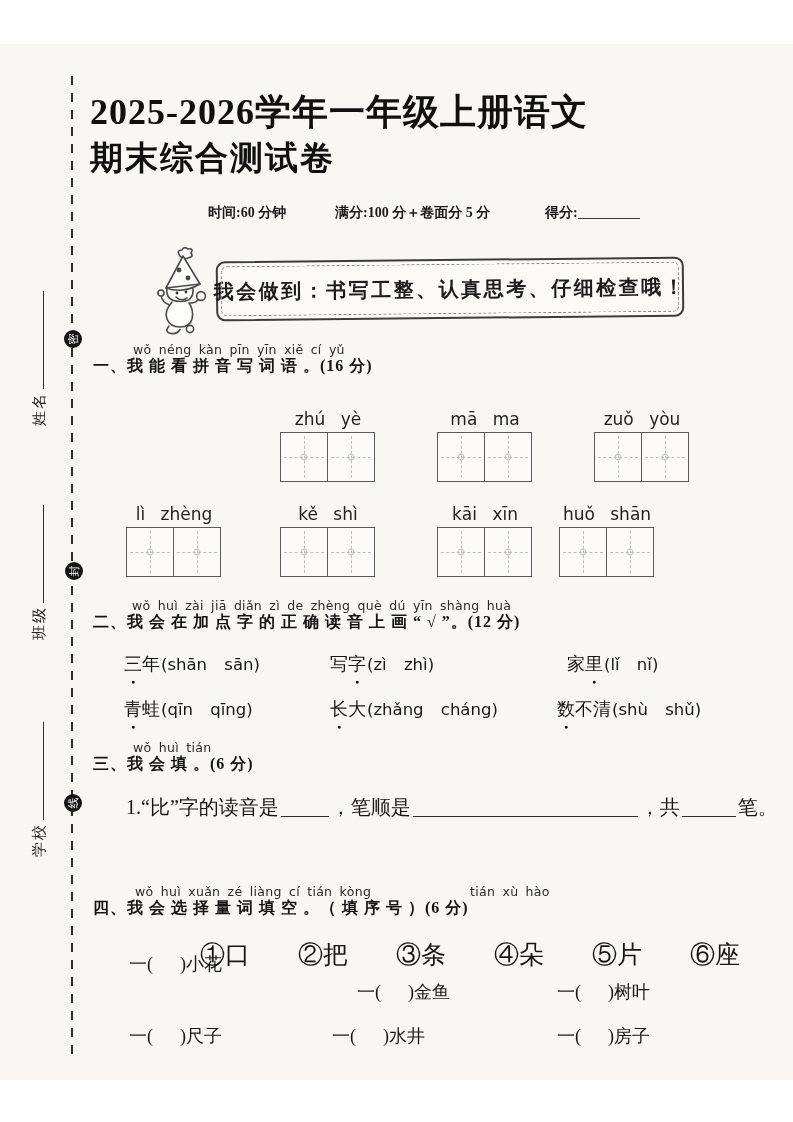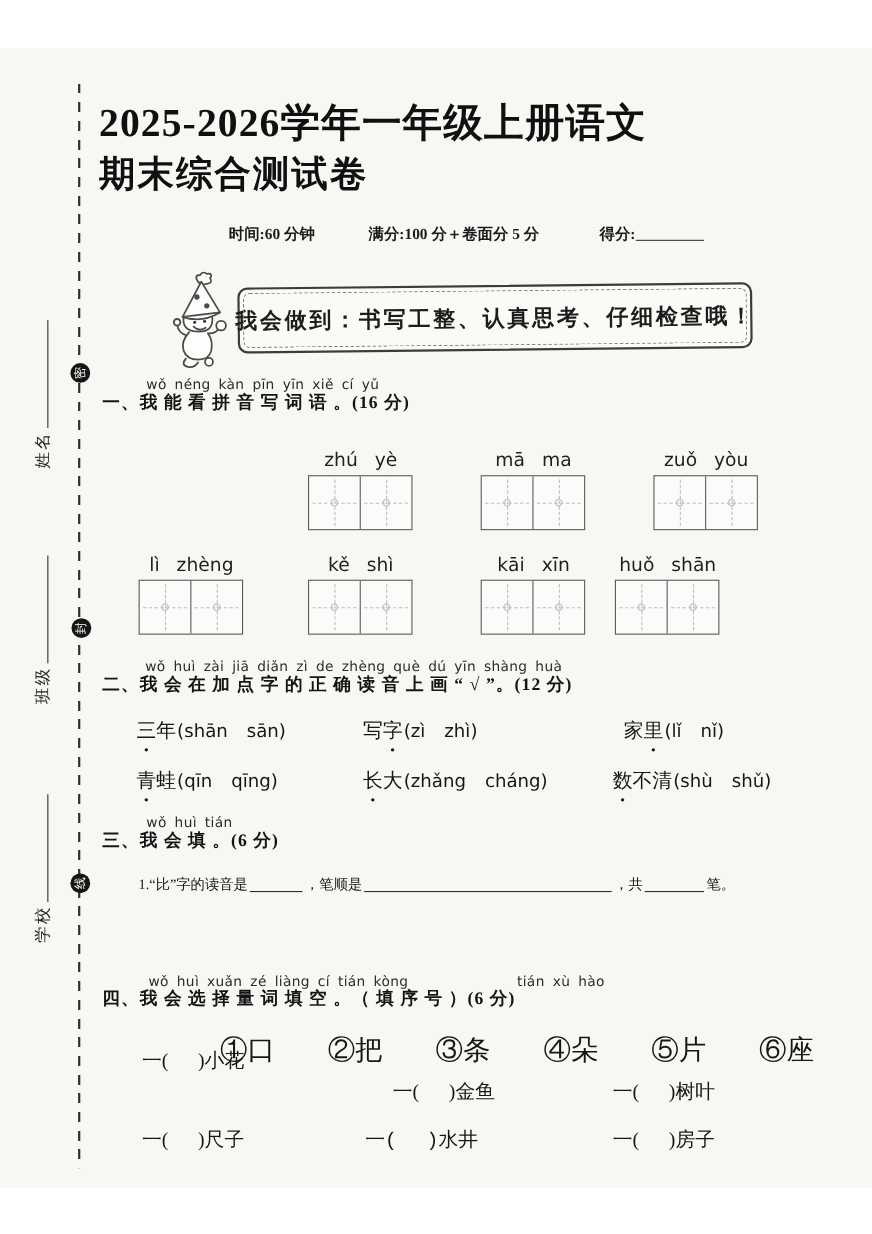--- a/index.html
+++ b/index.html
@@ -67,21 +67,21 @@
   .cell::before { content:""; position:absolute; left:50%; top:3px; bottom:3px; border-left:1px dashed #bdbdbd; }
   .cell::after  { content:""; position:absolute; top:50%; left:3px; right:3px; border-top:1px dashed #bdbdbd; }
 
   
   .s2-item { position:absolute; font-size:18px; color:#161616; white-space:nowrap; }
   .s2-item .choices { font-family:"DejaVu Sans","Liberation Sans",sans-serif; font-size:16.5px; word-spacing:12px; margin-left:1px; }
   .dotchar { position:relative; display:inline-block; }
   .dotchar::after { content:"●"; position:absolute; left:50%; transform:translateX(-50%); bottom:-10px; font-size:7px; line-height:7px; color:#111; }
 
   
-  .s3-item { position:absolute; font-size:13px; color:#161616; white-space:nowrap; }
+  .s3-item { position:absolute; font-size:20px; color:#161616; white-space:nowrap; }
   .blank { display:inline-block; border-bottom:1.5px solid #2e2e2e; height:16px; vertical-align:-3px; margin:0 2px; }
   .w48{width:48px} .w225{width:225px} .w54{width:54px} .w70{width:70px}
 
   
   .options-row { position:absolute; display:flex; gap:48px; font-size:25px; color:#161616;justify-content:flex-end; }
   .s4-item { position:absolute; font-size:18px; color:#161616; white-space:nowrap; }
   .pgap { display:inline-block; width:27px; }
 
   .clown { position:absolute; left:153px; top:247px; }
 </style>
@@ -240,19 +240,19 @@
   </div>
   <div class="s4-item" style="left:332px; top:980px;margin-left:25px;">
     <span>一(</span><span class="pgap"></span><span>)金鱼</span>
   </div>
   <div class="s4-item" style="left:557px; top:980px;">
     <span>一(</span><span class="pgap"></span><span>)树叶</span>
   </div>
   <div class="s4-item" style="left:129px; top:1024px;">
     <span>一(</span><span class="pgap"></span><span>)尺子</span>
   </div>
-  <div class="s4-item" style="left:332px; top:1024px;font-family:Liberation Mono, monospace;">
+  <div class="s4-item" style="left:332px; top:1024px;">
     <span>一(</span><span class="pgap"></span><span>)水井</span>
   </div>
   <div class="s4-item" style="left:557px; top:1024px;">
     <span>一(</span><span class="pgap"></span><span>)房子</span>
   </div>
 </div>
 
 </body></html>

